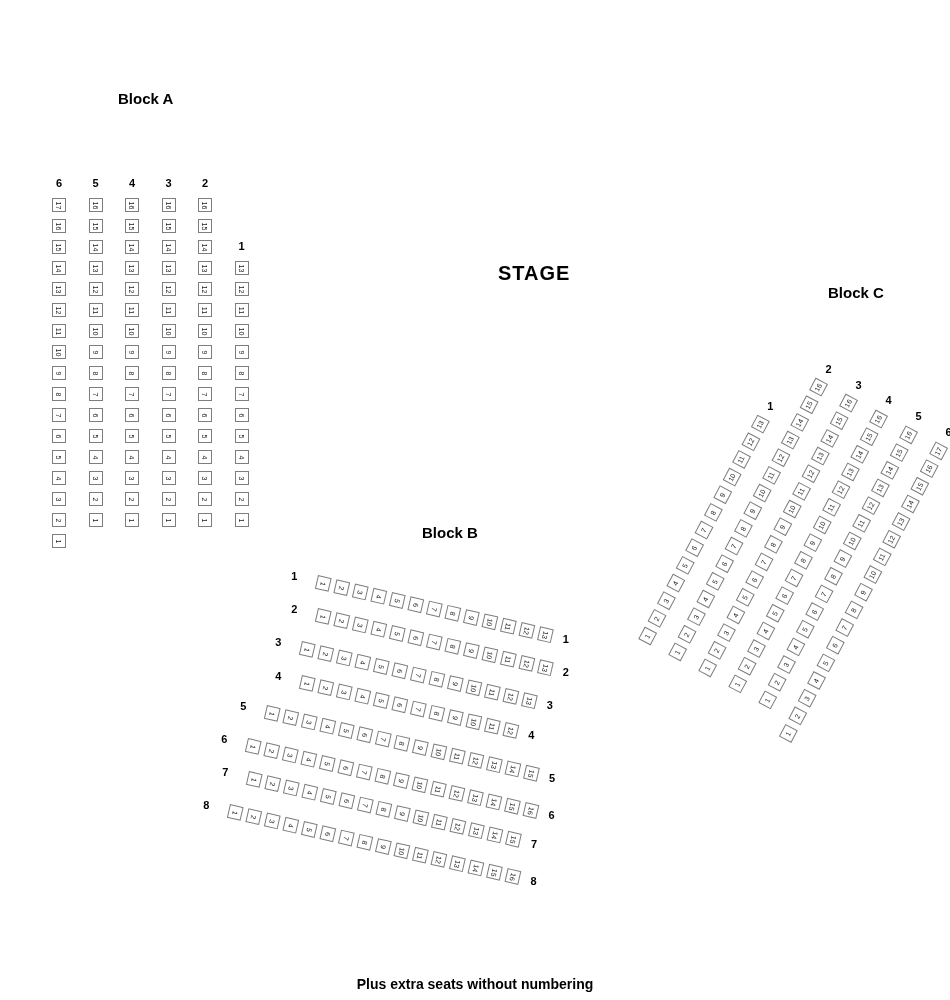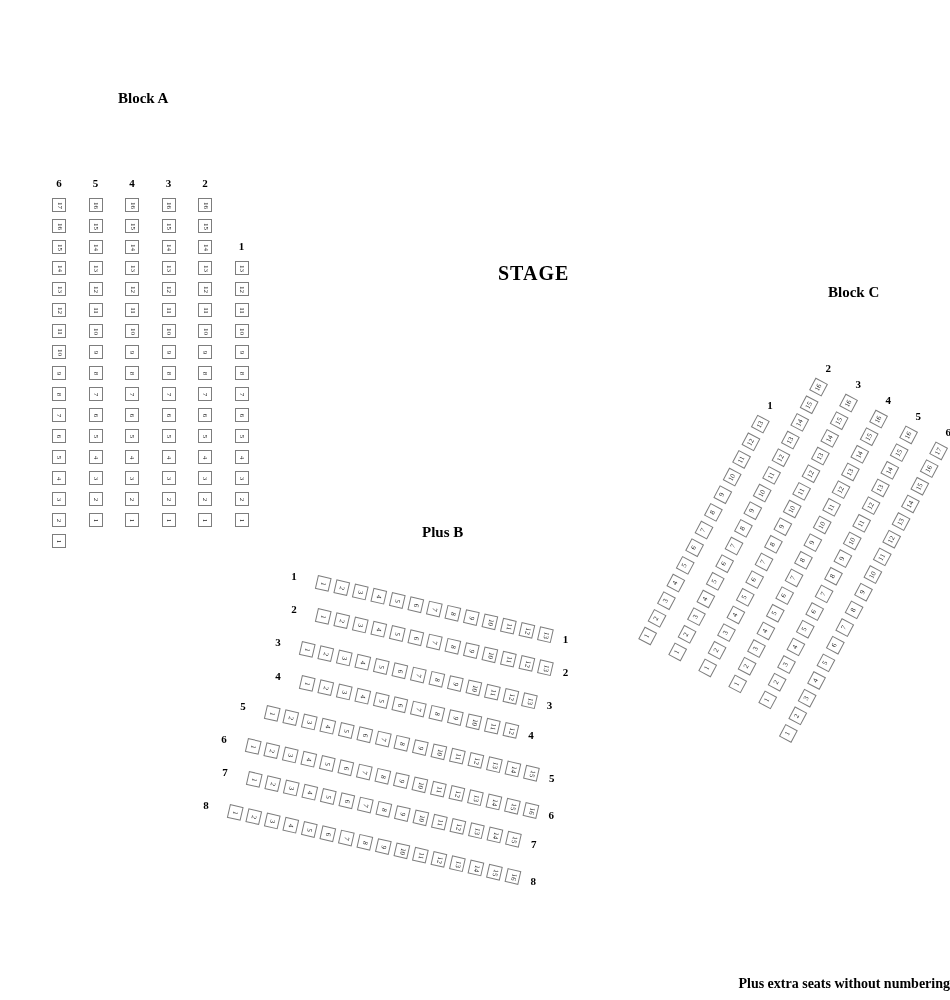--- a/index.html
+++ b/index.html
@@ -1,22 +1,22 @@
 <!DOCTYPE html>
 <html style="--seat-border: #7d7d7d; --seat-num: #222222; --seat-fill: #ffffff;"><head>
 <meta charset="utf-8">
 <style>
   html,body{margin:0;padding:0;background:#ffffff;}
   .canvas{
     position:relative;width:950px;height:1000px;background:#fff;overflow:hidden;
-    font-family:Liberation Serif, serif;color:#000;
+    font-family:Liberation Sans, sans-serif;color:#000;
   }
   .block-title{position:absolute;font-size:15px;font-weight:bold;white-space:nowrap;}
   .stage-label{position:absolute;font-size:20px;font-weight:bold;letter-spacing:1px;}
-  .footer-note{position:absolute;left:0;right:0;top:976px;text-align:right;font-size:14px;font-weight:bold;}
+  .footer-note{position:absolute;left:0;right:0;top:976px;text-align:center;font-size:14px;font-weight:bold;}
 
   .seat-block{position:absolute;}
   #block-a{left:52px;top:176px;}
   #block-b{left:220px;top:560px;}
   #block-c{left:795px;top:344px;transform:rotate(28deg);transform-origin:0 0;}
 
   .seat-column{position:absolute;width:14px;display:flex;flex-direction:column;align-items:center;}
   .col-label{font-size:11px;font-weight:bold;line-height:14px;margin-bottom:8px;text-align:center;}
   #block-c .col-label{transform:rotate(-28deg);line-height:12px;margin-bottom:8px;}
 
@@ -43,21 +43,21 @@
 <body>
 
 <div class="canvas">
 
   <div class="block-title" style="left:118px;top:90px;">Block A</div>
 
   <div class="stage-label" style="left:498px;top:262px;">STAGE</div>
 
   <div class="block-title" style="left:828px;top:284px;">Block C</div>
 
-  <div class="block-title" style="left:422px;top:524px;">Plus B</div>
+  <div class="block-title" style="left:422px;top:524px;">Block B</div>
 
   <div class="seat-block" id="block-a">
       <div class="seat-column" style="left: 0px; top: 0px;">
         <div class="col-label">6</div>
         <div class="seat">
           <span>17</span>
         </div>
         <div class="seat">
           <span>16</span>
         </div>

